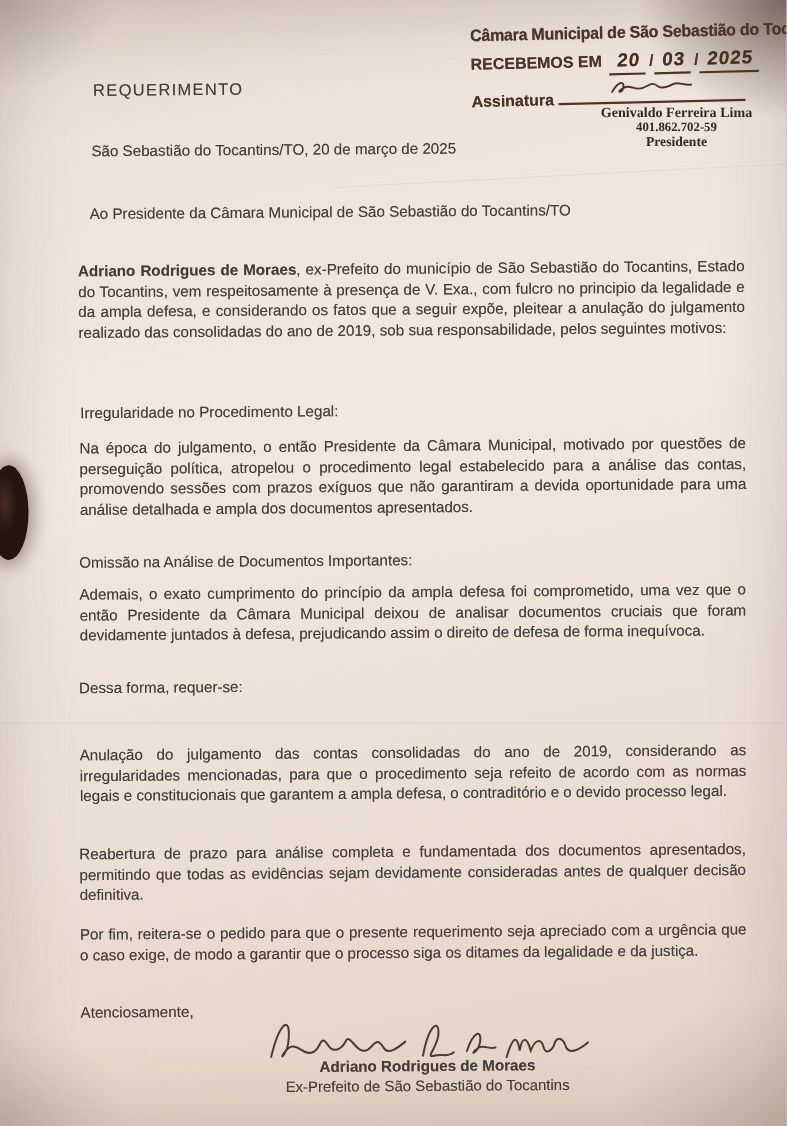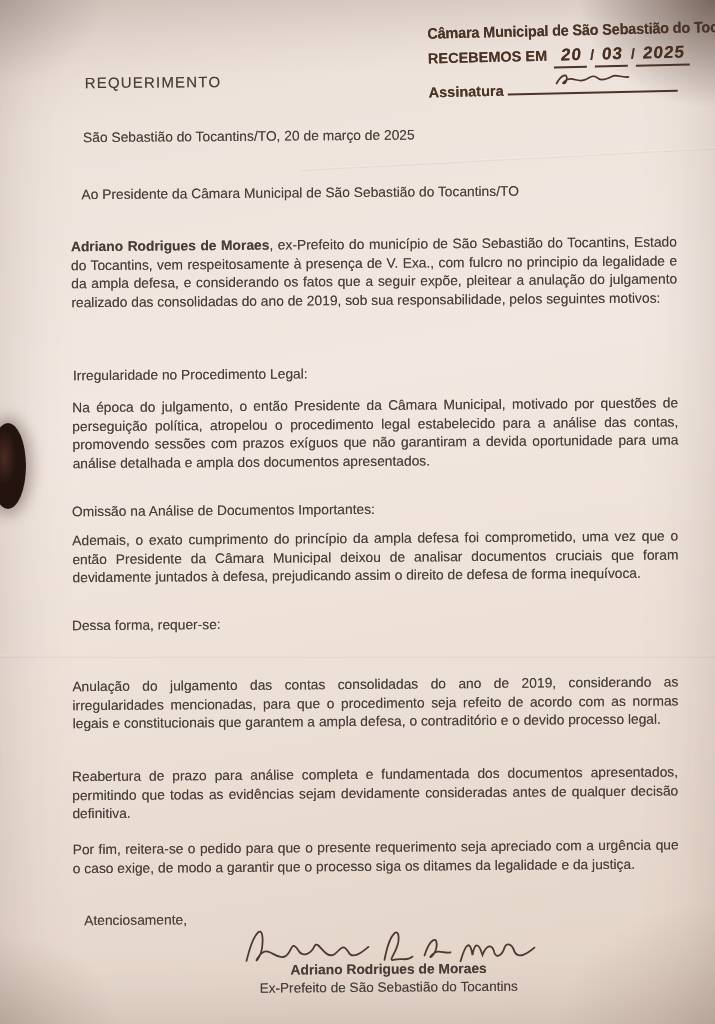--- a/index.html
+++ b/index.html
@@ -77,20 +77,25 @@
     <div class="stamp-row" style="margin-top:10px;">
       <span>Assinatura</span>
       <span class="assin-line">
         <svg class="assin-squiggle" width="80" height="18" viewBox="0 0 80 18">
           <path d="M4 13 C10 3 16 3 14 10 C13 14 8 14 12 11 C20 5 24 13 32 10 C38 8 40 4 46 9 C50 12 56 9 60 7 C64 5 70 9 76 8" fill="none" stroke="#4a3427" stroke-width="1.7" stroke-linecap="round"></path>
         </svg>
       </span>
     </div>
   </div>
 
+  <div class="typed-signer">
+    <div class="n">Genivaldo Ferreira Lima</div>
+    <div class="c">401.862.702-59</div>
+    <div class="r">Presidente</div>
+  </div>
 
   <div class="tilt">
 
     <div class="blk plain title" style="left:88px;top:72px;">REQUERIMENTO</div>
 
     <div class="blk plain" style="left:86px;top:128px;">São Sebastião do Tocantins/TO, 20 de março de 2025</div>
 
     <div class="blk plain" style="left:84px;top:185px;">Ao Presidente da Câmara Municipal de São Sebastião do Tocantins/TO</div>
 
     <div class="blk body-text" style="left:73px;top:236px;width:606px;">
@@ -106,21 +111,21 @@
     <div class="blk body-text" style="left:72px;top:530px;width:606px;">Ademais, o exato cumprimento do princípio da ampla defesa foi comprometido, uma vez que o então Presidente da Câmara Municipal deixou de analisar documentos cruciais que foram devidamente juntados à defesa, prejudicando assim o direito de defesa de forma inequívoca.</div>
 
     <div class="blk plain" style="left:71px;top:616px;">Dessa forma, requer-se:</div>
 
     <div class="blk body-text" style="left:71px;top:676px;width:606px;">Anulação do julgamento das contas consolidadas do ano de 2019, considerando as irregularidades mencionadas, para que o procedimento seja refeito de acordo com as normas legais e constitucionais que garantem a ampla defesa, o contraditório e o devido processo legal.</div>
 
     <div class="blk body-text" style="left:70px;top:766px;width:606px;">Reabertura de prazo para análise completa e fundamentada dos documentos apresentados, permitindo que todas as evidências sejam devidamente consideradas antes de qualquer decisão definitiva.</div>
 
     <div class="blk body-text" style="left:70px;top:839px;width:606px;">Por fim, reitera-se o pedido para que o presente requerimento seja apreciado com a urgência que o caso exige, de modo a garantir que o processo siga os ditames da legalidade e da justiça.</div>
 
-    <div class="blk plain" style="left:81px;top:911px;">Atenciosamente,</div>
+    <div class="blk plain" style="left:70px;top:911px;">Atenciosamente,</div>
 
     <div class="sig-wrap">
       <svg class="autograph" width="300" height="56" viewBox="0 0 300 56">
         <path d="M8 44 C16 12 26 6 24 28 C23 42 14 48 20 40 C30 26 36 44 46 40 C54 37 52 22 60 34 C64 41 72 38 76 30 C80 22 86 44 96 38 C102 34 104 26 110 36 C114 44 124 36 130 31" fill="none" stroke="#4a3a30" stroke-width="1.8" stroke-linecap="round"></path>
         <path d="M146 44 C152 14 162 10 160 26 C158 38 148 46 156 44 C164 42 168 46 174 41" fill="none" stroke="#4a3a30" stroke-width="1.8" stroke-linecap="round"></path>
         <path d="M186 40 C192 22 200 20 198 32 C196 42 188 44 194 39 C200 33 206 39 212 37" fill="none" stroke="#4a3a30" stroke-width="1.8" stroke-linecap="round"></path>
         <path d="M222 46 C228 26 232 26 234 40 C236 28 240 26 244 40 C248 30 254 28 256 38 C258 44 264 40 266 33 C268 27 274 29 276 37 C280 45 290 38 296 33" fill="none" stroke="#4a3a30" stroke-width="1.8" stroke-linecap="round"></path>
       </svg>
       <div class="sig-name">Adriano Rodrigues de Moraes</div>
       <div class="sig-role">Ex-Prefeito de São Sebastião do Tocantins</div>

